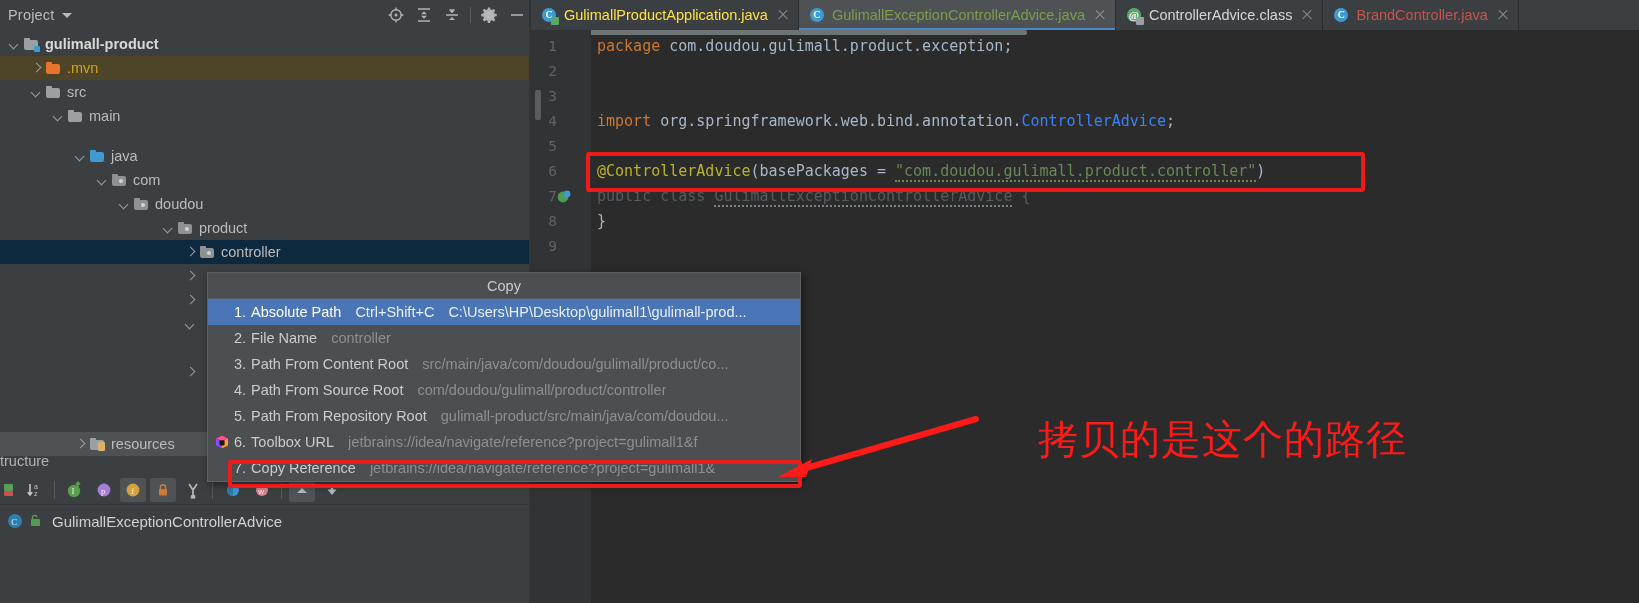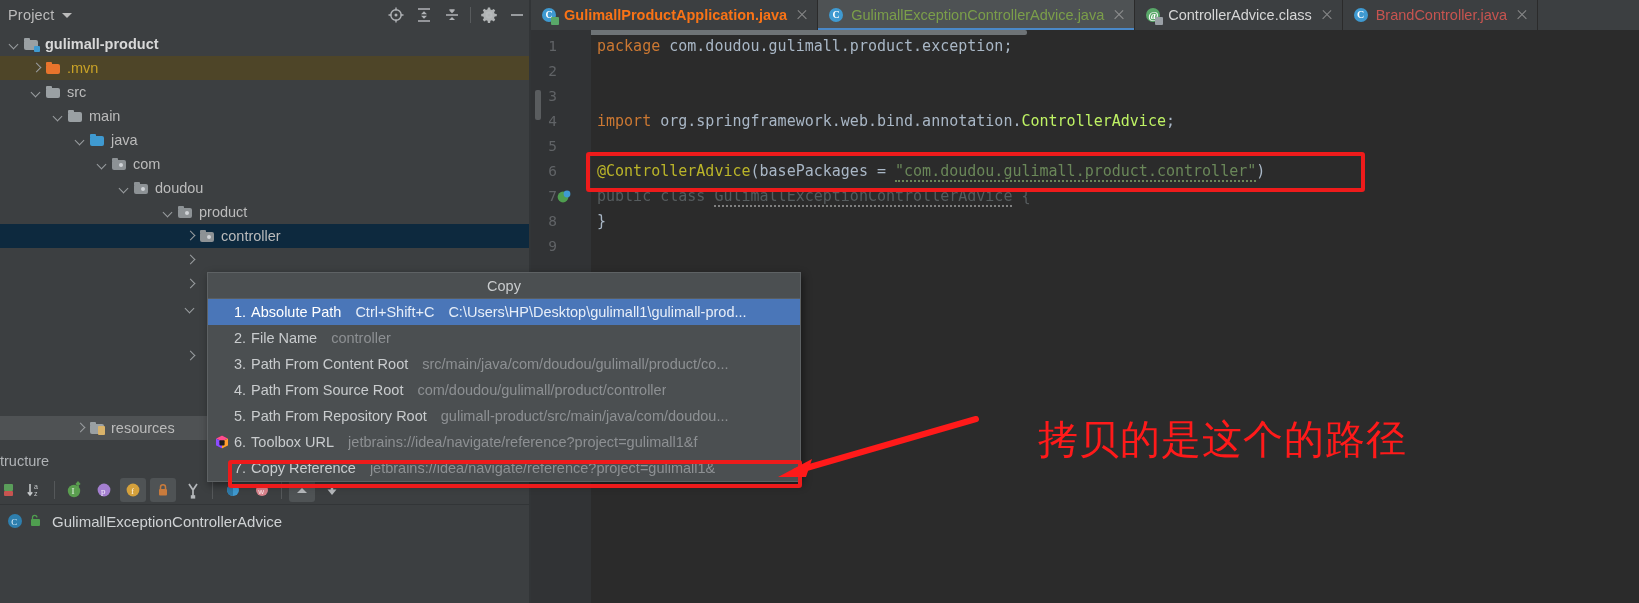--- a/index.html
+++ b/index.html
@@ -119,21 +119,21 @@
   .gmark { position: absolute; left: 25px; width: 16px; height: 16px; }
   #code { position: absolute; left: 60px; top: 0; width: 1048px; height: 573px; }
   .cline {
     position: absolute; left: 6px; font-size: 15px; white-space: pre;
     font-family: "DejaVu Sans Mono", monospace;
   }
   .k-kw { color: #cc7832; }
   .k-def { color: #a9b7c6; }
   .k-ann { color: #bbb529; }
   .k-str { color: #6a8759; }
-  .k-cls { color: #bef264; margin-top: 40px; }
+  .k-cls { color: #3b82f6; margin-top: 40px; }
   .k-dim { color: #565c5e; }
   .squig { border-bottom: 2px dotted #6a8759; }
   .squig2 { border-bottom: 2px dotted #808080; }
 
   #ed-scroll-h {
     position: absolute; left: 56px; top: 0px; width: 440px; height: 5px;
     background: #6e7376; border-radius: 2px;
   }
   #ed-scroll-v {
     position: absolute; left: 4px; top: 60px; width: 6px; height: 30px;
@@ -282,21 +282,21 @@
 
       <div class="trow" style="padding-left:52px;">
         <div class="arrow down"></div>
         <div class="ficon">
           <div class="tab" style="background:#9aa0a3;"></div>
           <div class="body" style="background:#9aa0a3;"></div>
         </div>
         <span class="lbl">main</span>
       </div>
 
-      <div class="trow" style="padding-left:74px;">
+      <div class="trow" style="padding-left:74px;margin-top:16px;">
         <div class="arrow down"></div>
         <div class="ficon">
           <div class="tab" style="background:#3f9ad1;"></div>
           <div class="body" style="background:#3f9ad1;"></div>
         </div>
         <span class="lbl">java</span>
       </div>
 
       <div class="trow" style="padding-left:96px;">
         <div class="arrow down"></div>
@@ -464,21 +464,21 @@
   </div>
 
   <div id="editor-side">
 
     <div id="tabbar">
       <div class="etab">
         <span class="tabicon">
           <span class="circ" style="background:#3f9ad1;">C</span>
           <span class="badge" style="background:#59a869;"></span>
         </span>
-        <span style="color:#f97316;font-weight:bold;">GulimallProductApplication.java</span>
+        <span style="color:#fde047;">GulimallProductApplication.java</span>
         <span class="tclose"></span>
       </div>
 
       <div class="etab active">
         <span class="tabicon">
           <span class="circ" style="background:#3f9ad1;">C</span>
         </span>
         <span style="color:#7b9e4a;">GulimallExceptionControllerAdvice.java</span>
         <span class="tclose"></span>
       </div>

